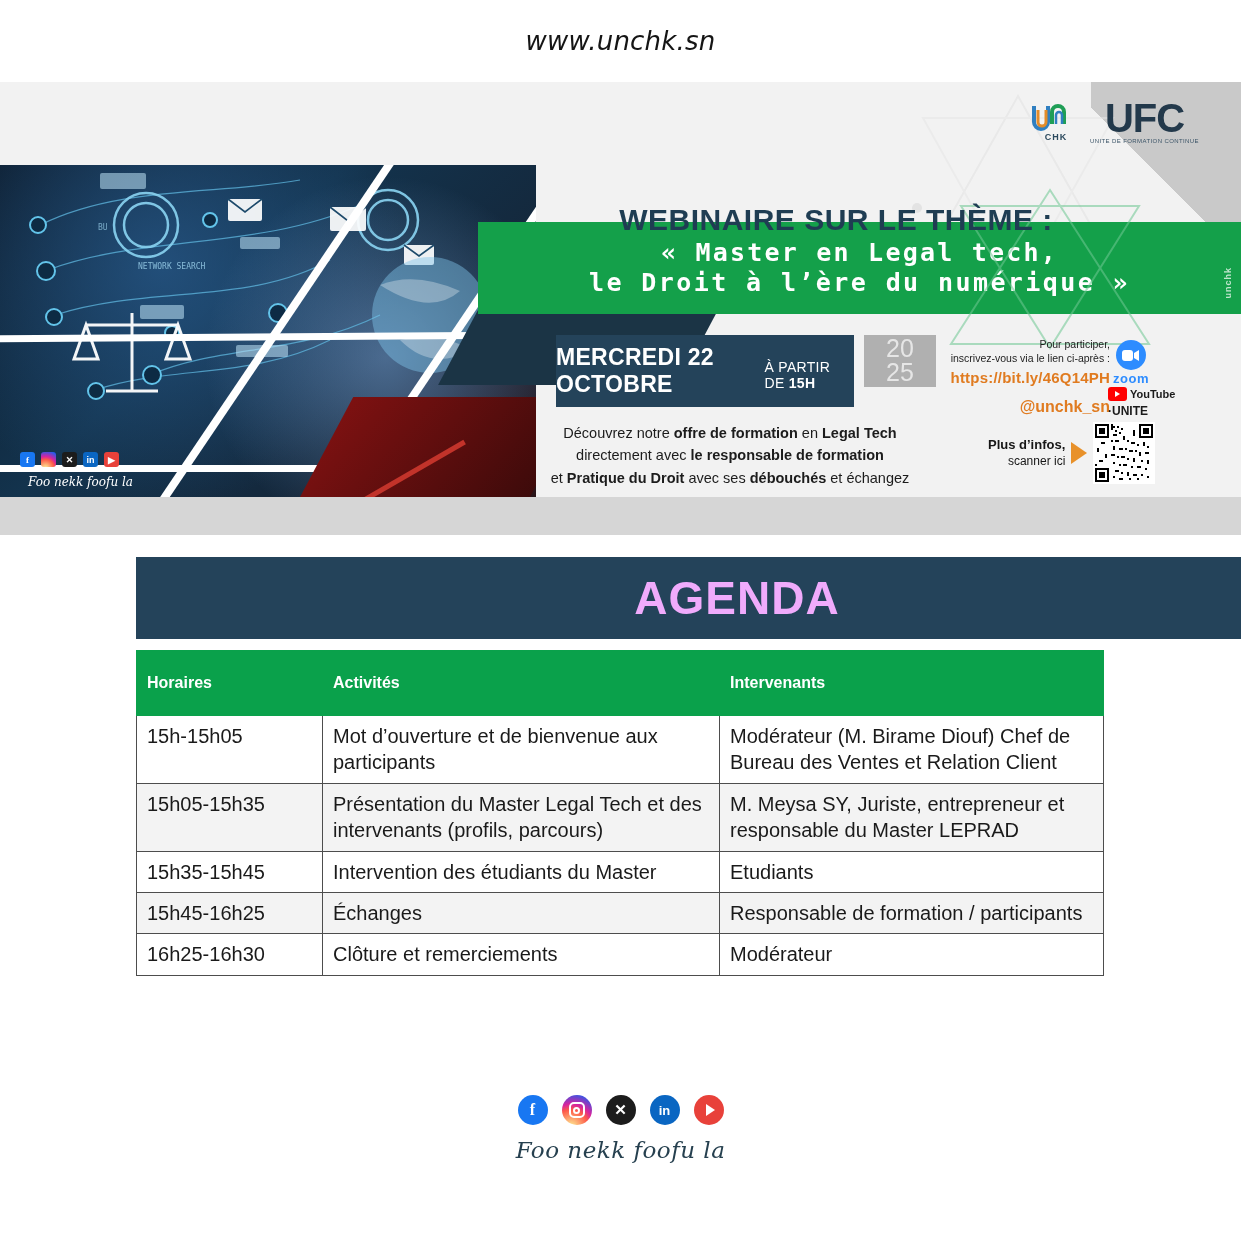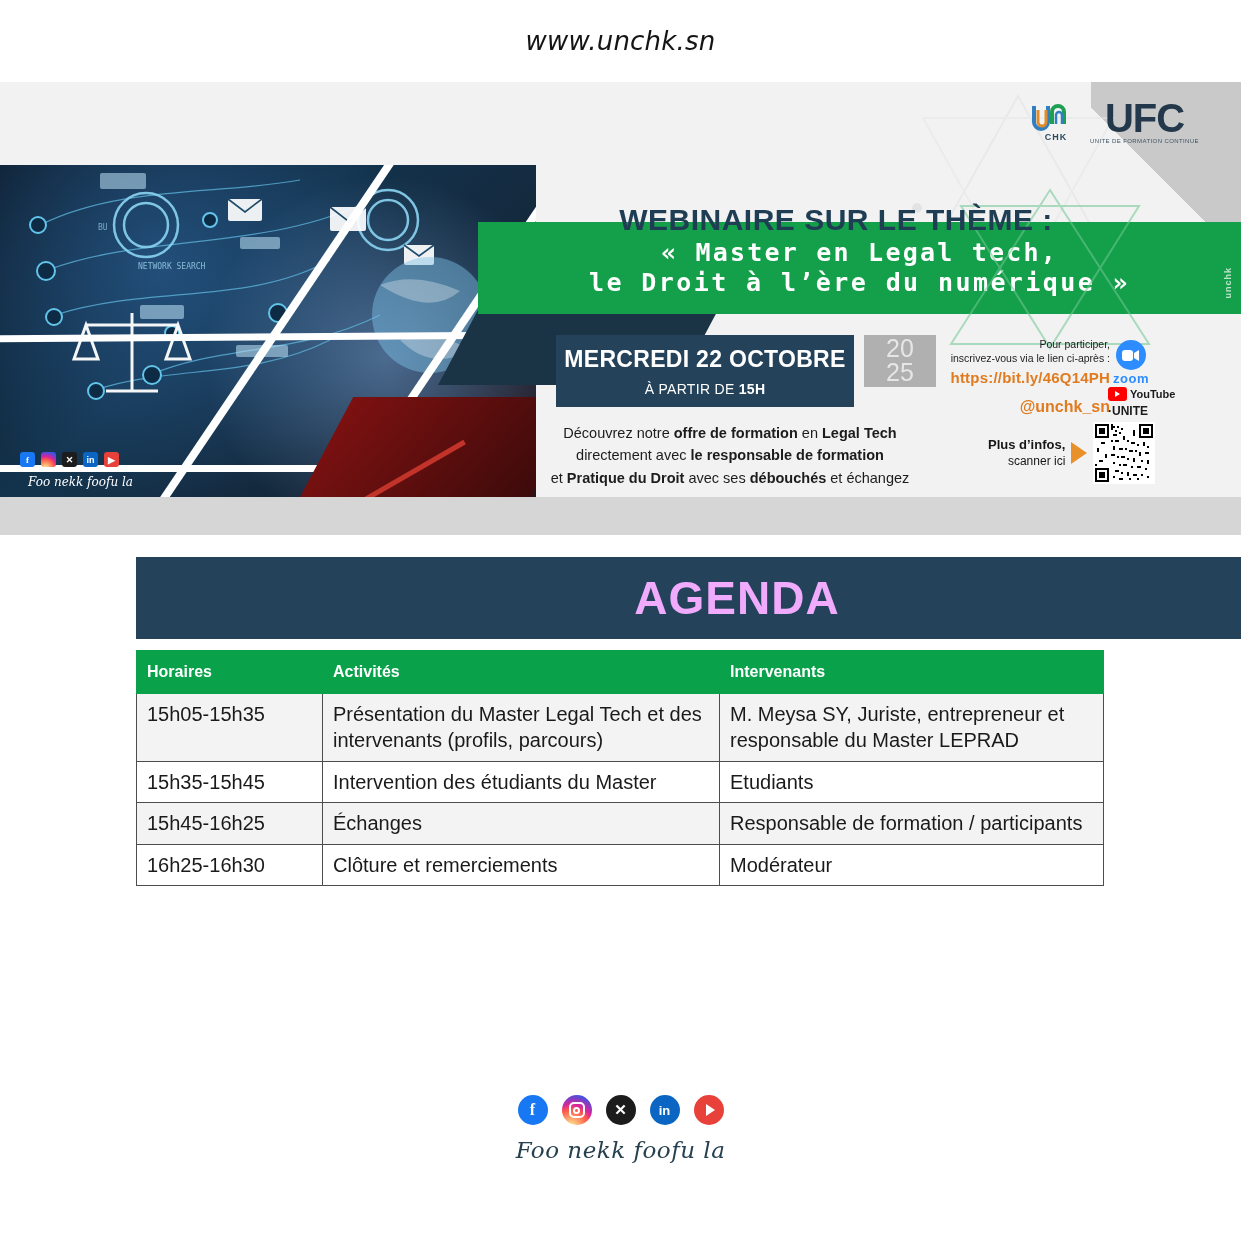--- a/index.html
+++ b/index.html
@@ -141,21 +141,21 @@
   .vert-mark {
     position:absolute; right:8px; top:185px;
     writing-mode: vertical-rl; transform: rotate(180deg);
     font-size:9px; color:#bfe5cd; letter-spacing:1px; font-weight:bold; z-index:4;
   }
 
   
   .date-box {
     position:absolute; left:556px; top:253px; width:298px; height:72px;
     background:#24435a; color:#fff; z-index:3;
-    display:flex; flex-direction:column; align-items:center; justify-content:center;
+    display:flex; flex-direction:row; align-items:center; justify-content:center;
   }
   .date-box .d1 { font-size:23px; font-weight:bold; letter-spacing:.3px; }
   .date-box .d2 { font-size:14px; letter-spacing:.3px; margin-top:8px; }
   .date-box .d2 b { font-weight:bold; }
   .year-box {
     position:absolute; left:864px; top:253px; width:72px; height:52px;
     background:#b0b0b0; z-index:3;
     display:flex; flex-direction:column; align-items:center; justify-content:center;
     color:#e6e6e6;
   }
@@ -215,21 +215,21 @@
   .agenda-head .t { font-size:46px; font-weight:bold; letter-spacing:1px; }
 
   table.agenda {
     position:absolute; left:136px; top:650px; width:968px;
     border-collapse: collapse;
     font-family:"Liberation Sans", sans-serif;
   }
   table.agenda th {
     background:#0aa14b; color:#fff; text-align:left;
     font-size:16px; font-weight:bold;
-    padding:12px 10px; border:1px solid #0aa14b;
+    padding:23px 10px; border:1px solid #0aa14b;
   }
   table.agenda td {
     border:1px solid #4d4d4d; padding:7px 10px;
     font-size:20px; color:#1a1a1a; vertical-align:top; line-height:1.32;
     font-weight:300;
   }
   table.agenda tr.alt td { background:#f3f3f3; }
   .col-h { width:186px; }
   .col-a { width:397px; }
 
@@ -516,20 +516,25 @@
 
 <table class="agenda">
   <thead>
     <tr>
       <th class="col-h">Horaires</th>
       <th class="col-a">Activités</th>
       <th>Intervenants</th>
     </tr>
   </thead>
   <tbody>
+    <tr>
+      <td>15h-15h05</td>
+      <td>Mot d’ouverture et de bienvenue aux participants</td>
+      <td>Modérateur (M. Birame Diouf) Chef de Bureau des Ventes et Relation Client</td>
+    </tr>
     <tr class="alt">
       <td>15h05-15h35</td>
       <td>Présentation du Master Legal Tech et des intervenants (profils, parcours)</td>
       <td>M. Meysa SY, Juriste, entrepreneur et responsable du Master LEPRAD</td>
     </tr>
     <tr>
       <td>15h35-15h45</td>
       <td>Intervention des étudiants du Master</td>
       <td>Etudiants</td>
     </tr>

